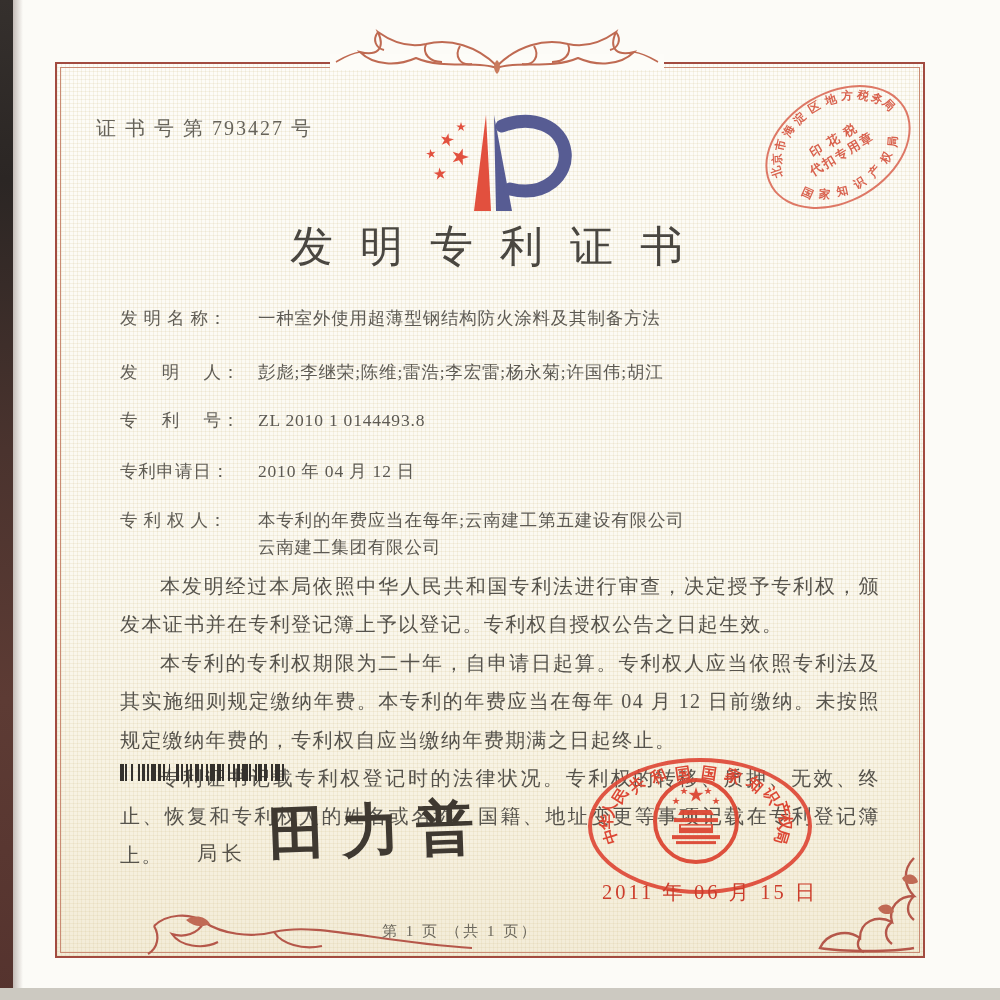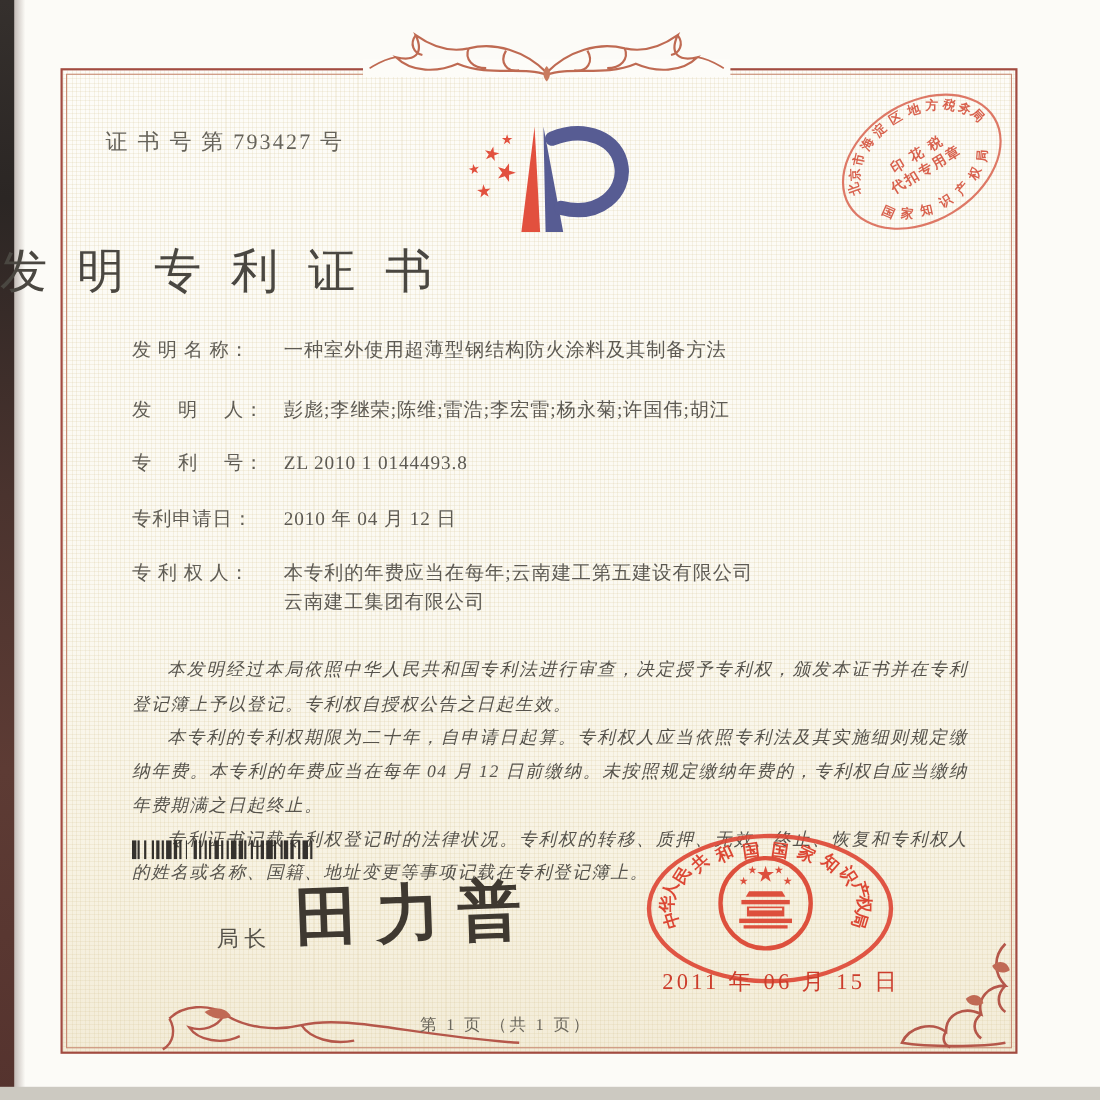--- a/index.html
+++ b/index.html
@@ -25,29 +25,29 @@
       repeating-linear-gradient(0deg, rgba(213,196,150,.20) 0 1px, rgba(0,0,0,0) 1px 4px),
       repeating-linear-gradient(90deg, rgba(213,196,150,.20) 0 1px, rgba(0,0,0,0) 1px 4px),
       linear-gradient(180deg,#fdfcf8 0%,#fbf9f1 55%,#f7f2e2 82%,#f3ecd8 100%);
   }
   #frame-inner{
     position:absolute;left:3px;top:3px;right:3px;bottom:3px;
     border:1px solid #c98b74;
   }
   
   #cert-number{left:96px;top:115px;font-size:20px;letter-spacing:2px;color:#66635a;}
-  #title{left:0;top:218px;width:1000px;font-size:43px;
+  #title{left:0;top:218px;width:1000px;text-align:center;font-size:43px;
     letter-spacing:27px;color:#4a4741;font-weight:500;}
   .field-row{left:120px;width:770px;font-size:17.5px;color:#5d5a53;letter-spacing:.8px;white-space:nowrap;}
   .field-label{display:inline-block;width:138px;white-space:pre;color:#605d55;}
   #field-0{top:306px;} #field-1{top:360px;} #field-2{top:408px;}
   #field-3{top:459px;} #field-4{top:508px;} #field-4b{left:258px;top:535px;font-size:17.5px;color:#5d5a53;letter-spacing:.8px;}
   #field-5{top:562px;}
-  #body-text{left:120px;top:595px;width:760px;font-size:16px;line-height:1.92;
-    color:#56534c;text-align:justify;letter-spacing:1.4px;font-style:italic;}
+  #body-text{left:120px;top:567px;width:760px;font-size:20px;line-height:1.92;
+    color:#56534c;text-align:justify;letter-spacing:1.4px;}
   #body-text p{margin:0;text-indent:2em;}
   #barcode{left:120px;top:764px;width:450px;height:17px;font-size:0;}
   #barcode span{display:inline-block;height:100%;}
   #sig-title{left:197px;top:840px;font-size:20px;letter-spacing:5px;color:#57534a;}
   #sig-name{left:268px;top:792px;font-size:58px;color:#3f3931;letter-spacing:16px;
     transform:rotate(-2deg);font-weight:600;}
   #footer{left:55px;top:922px;width:810px;text-align:center;font-size:15px;
     letter-spacing:2.5px;color:#6b675c;}
   
   #seal{left:588px;top:758px;width:216px;height:128px;}

